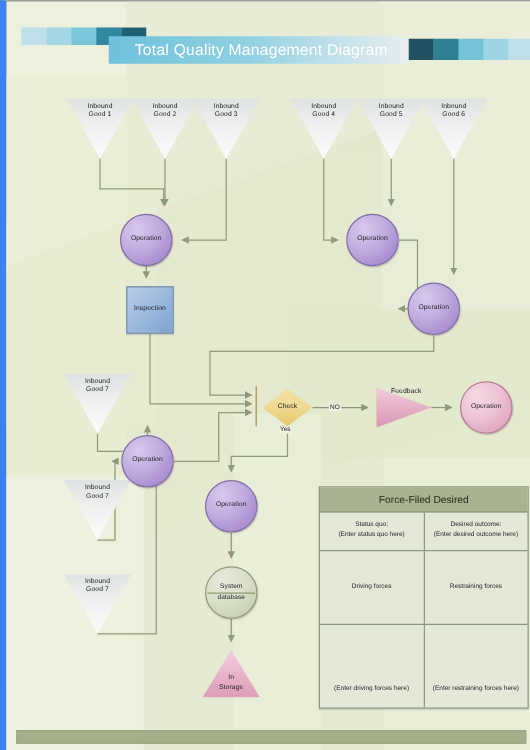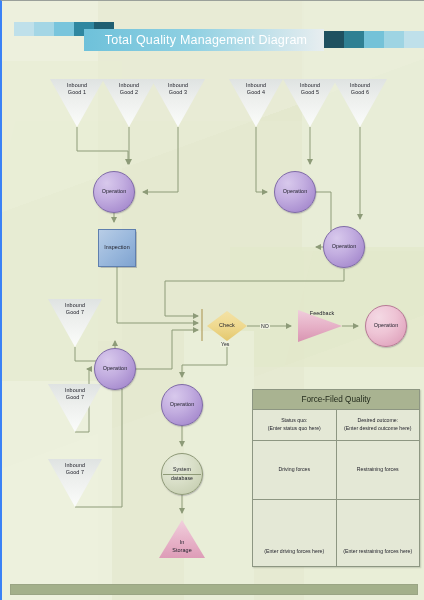--- a/index.html
+++ b/index.html
@@ -4,21 +4,21 @@
 <style>
   html,body{margin:0;padding:0;}
   body{
     width:424px;height:600px;overflow:hidden;
     font-family:"Liberation Sans","DejaVu Sans",sans-serif;
     background:#f0f2e0;
   }
   #page{
     position:relative;width:424px;height:600px;
     background:#737373;
-    border-left:2px solid #3b82f6;
+    border-left:5px solid #3b82f6;
     border-top:1px solid #9aa09a;
     box-sizing:border-box;
     overflow:hidden;
   }
   
   .bg{position:absolute;pointer-events:none;}
   .bg-a{left:0;top:0;width:424px;height:600px;
         background:linear-gradient(160deg,#edf0dd 0%,#edf0dd 28%,#e4e9cf 28%,#e4e9cf 62%,#e9eed7 62%,#e9eed7 100%);}
   .bg-b{left:96px;top:0;width:206px;height:600px;background:#e3e8cd;opacity:.55;}
   .bg-c{left:0px;top:60px;width:120px;height:280px;background:#e7ecd3;opacity:.6;}
@@ -383,21 +383,21 @@
         </div>
       </div>
     </div>
 
   <div id="edge-labels">
       <div class="edge-label" style="left: 258px; top: 322px;">NO</div>
       <div class="edge-label" style="left: 218px; top: 340px;">Yes</div>
     </div>
 
   <div id="ff-table">
-    <div class="ff-head">Force-Filed Quality</div>
+    <div class="ff-head">Force-Filed Desired</div>
     <div id="ff-body">
         <div class="ff-row r1">
           <div class="ff-cell">
             <span>Status quo:</span>
             <span>(Enter status quo here)</span>
           </div>
           <div class="ff-cell">
             <span>Desired outcome:</span>
             <span>(Enter desired outcome here)</span>
           </div>

